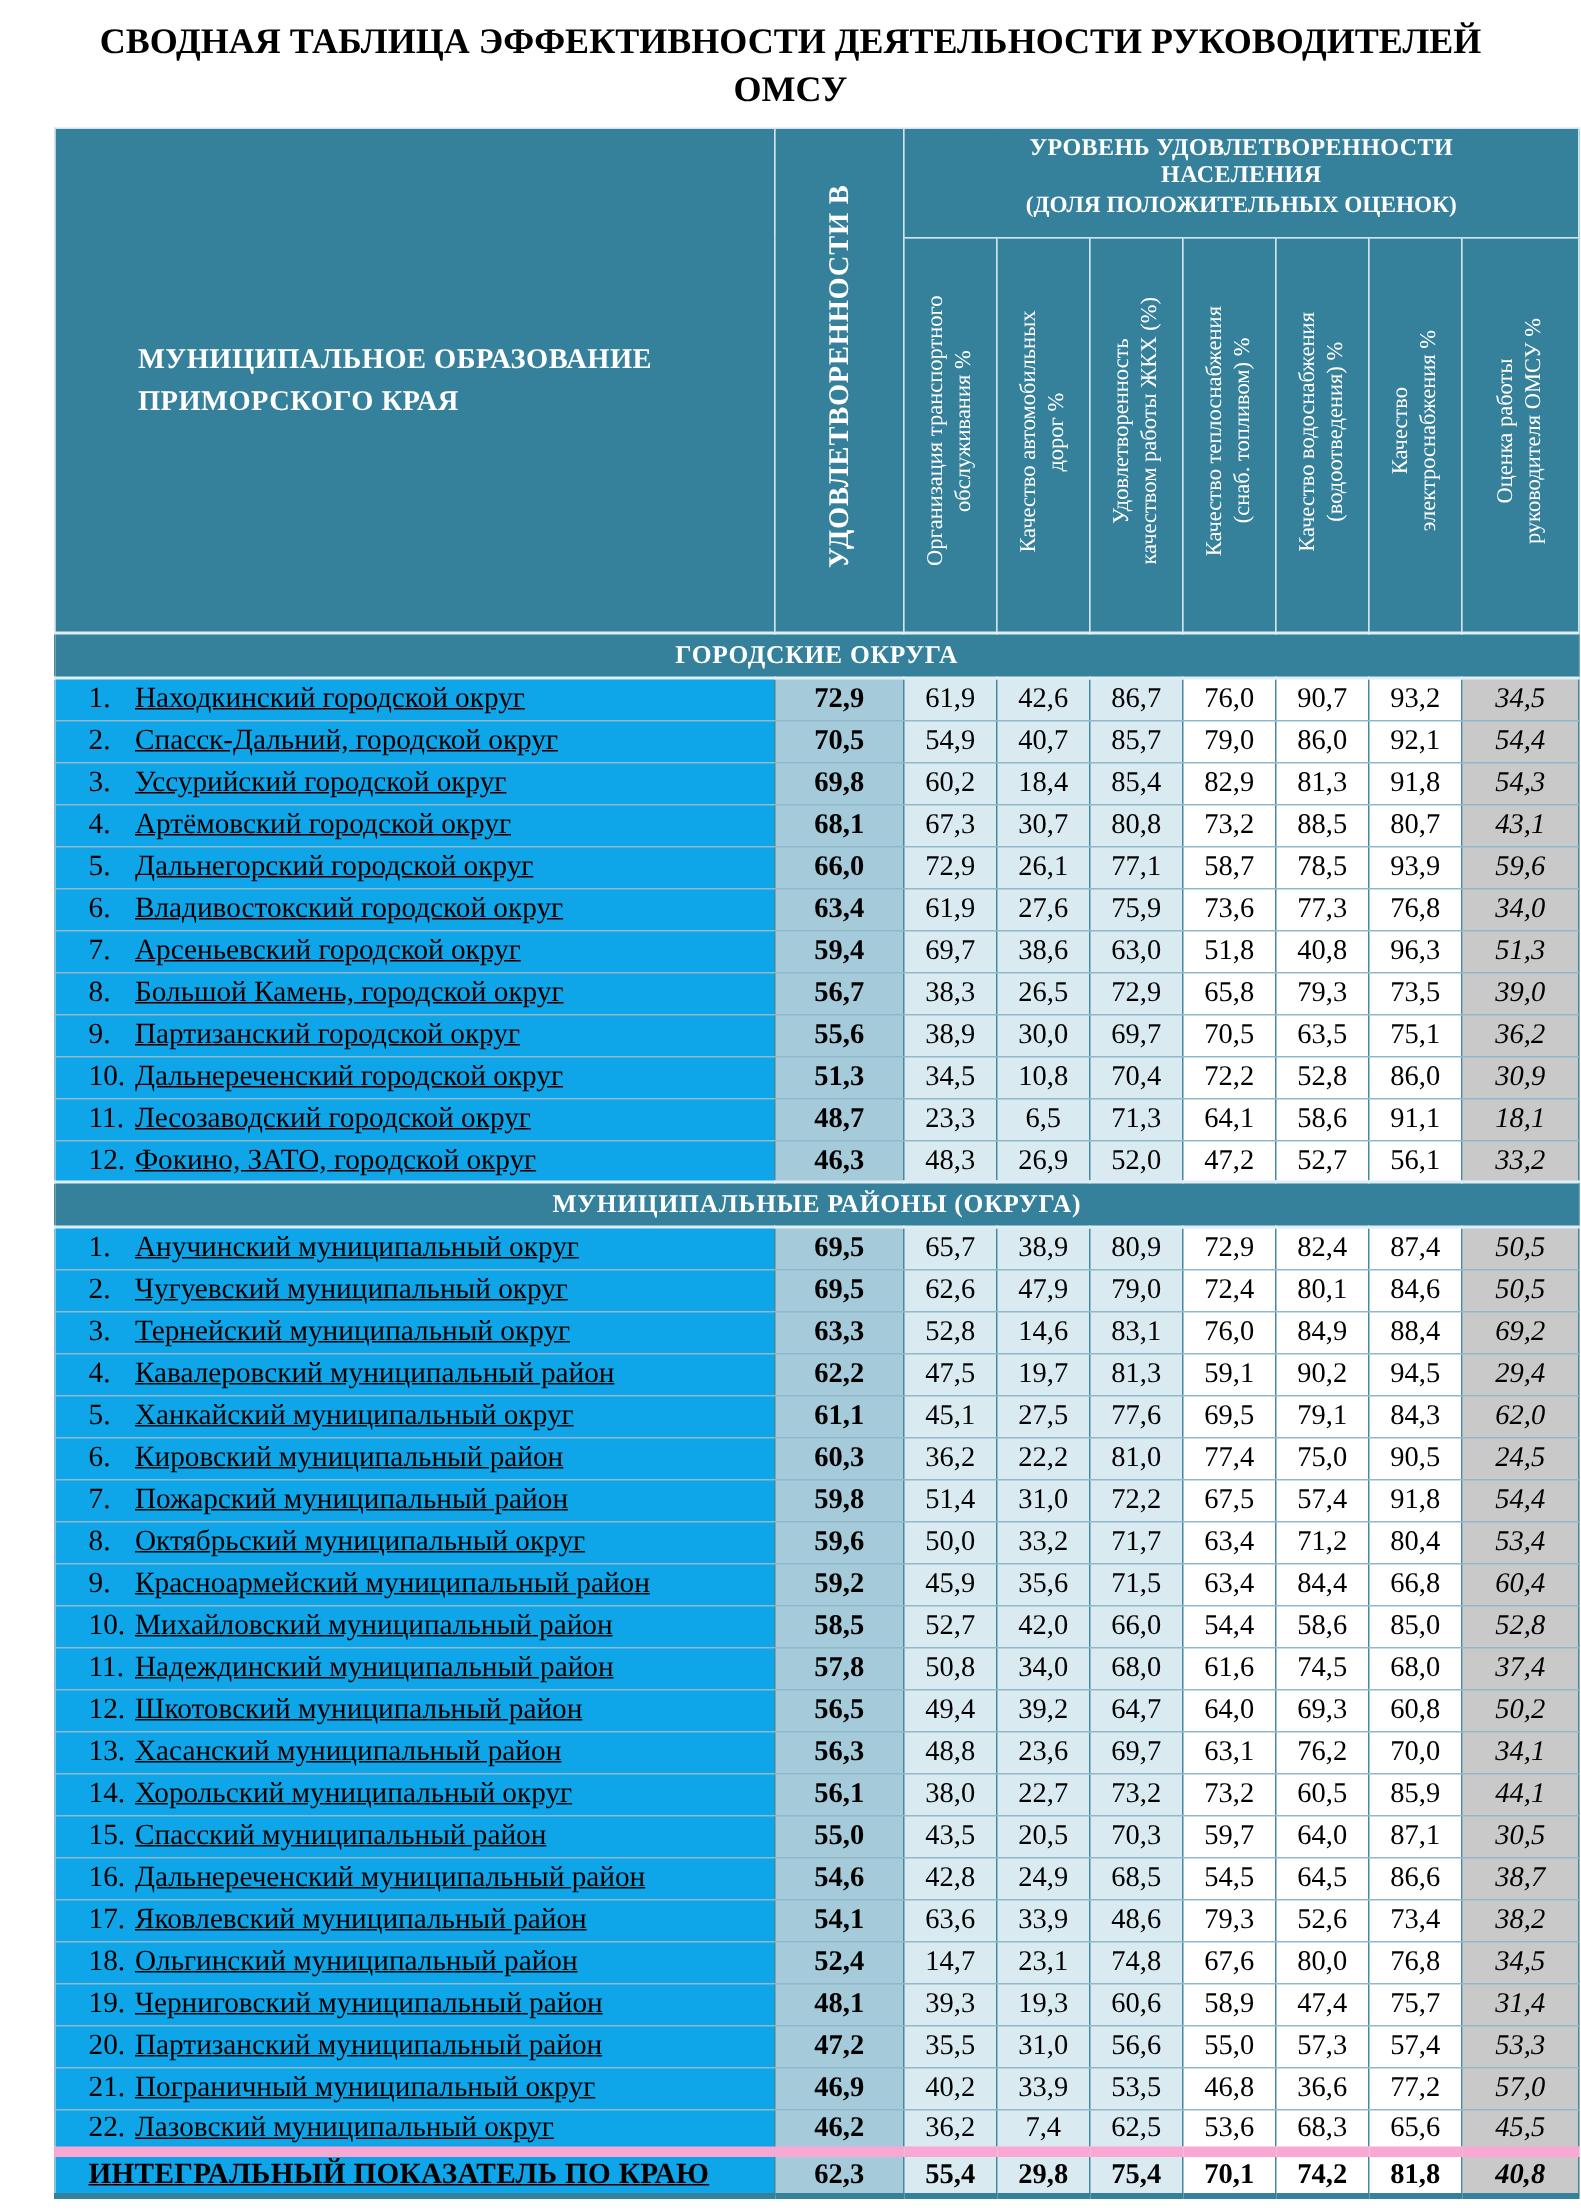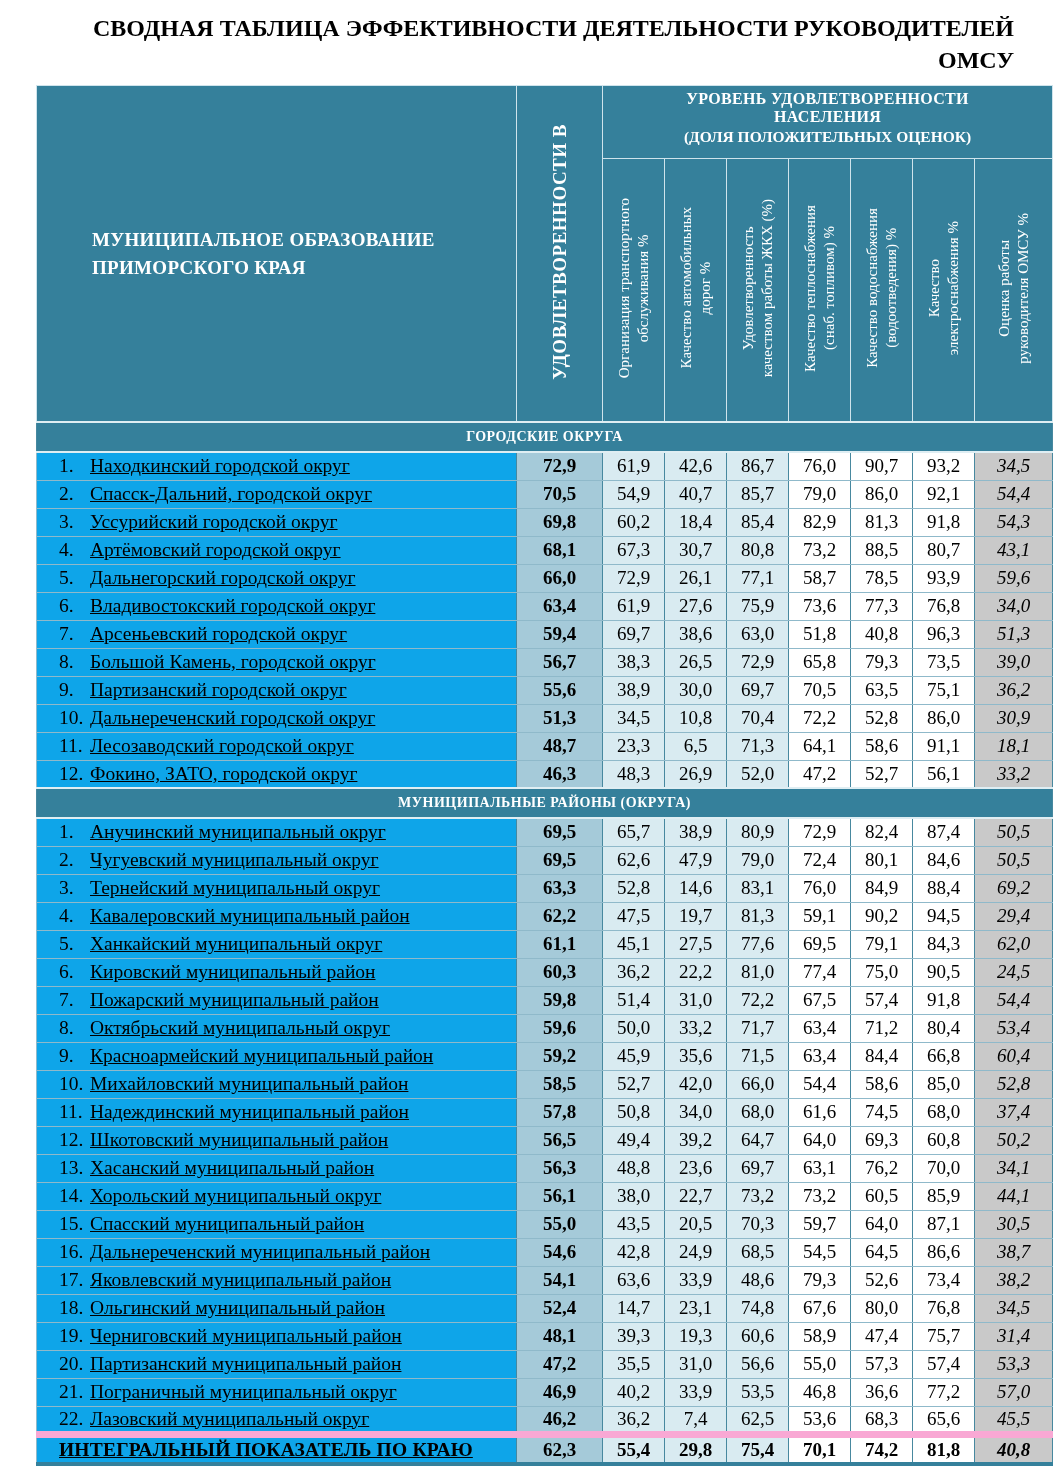--- a/index.html
+++ b/index.html
@@ -4,21 +4,21 @@
 <style>
   html,body{margin:0;padding:0;background:#ffffff;}
   body{
     width:1054px;height:1473px;
     font-family:"Liberation Serif", serif;
     color:#000;
     overflow:hidden;
   }
   .title{
     margin:0;padding:12px 40px 0 40px;
-    text-align:right;
+    text-align:center;
     font-size:24px;line-height:1.35;font-weight:bold;
     height:85px;box-sizing:border-box;
   }
   table.summary{
     border-collapse:collapse;
     margin-left:36px;
     width:1016px;
     table-layout:fixed;
   }
   
@@ -60,21 +60,21 @@
     white-space:nowrap;
   }
   
   tbody td{
     border-left:1px solid #47889F;
     border-right:1px solid #47889F;
     box-sizing:border-box;
   }
   tr.section-row td{
     background:#35809B;color:#fff;
-    text-align:center;font-weight:bold;font-size:14px;
+    text-align:center;font-weight:bold;font-size:17px;
     height:30px;letter-spacing:.5px;
     border-top:2px solid #dfeef3;
     border-bottom:2px solid #dfeef3;
   }
   tr.data-row{height:28px;}
   tr.data-row td{border-bottom:1.5px solid #8FB9CA;}
   td.name-cell{
     background:#0ea5e9;
     font-size:19.5px;
     padding-left:22px;

